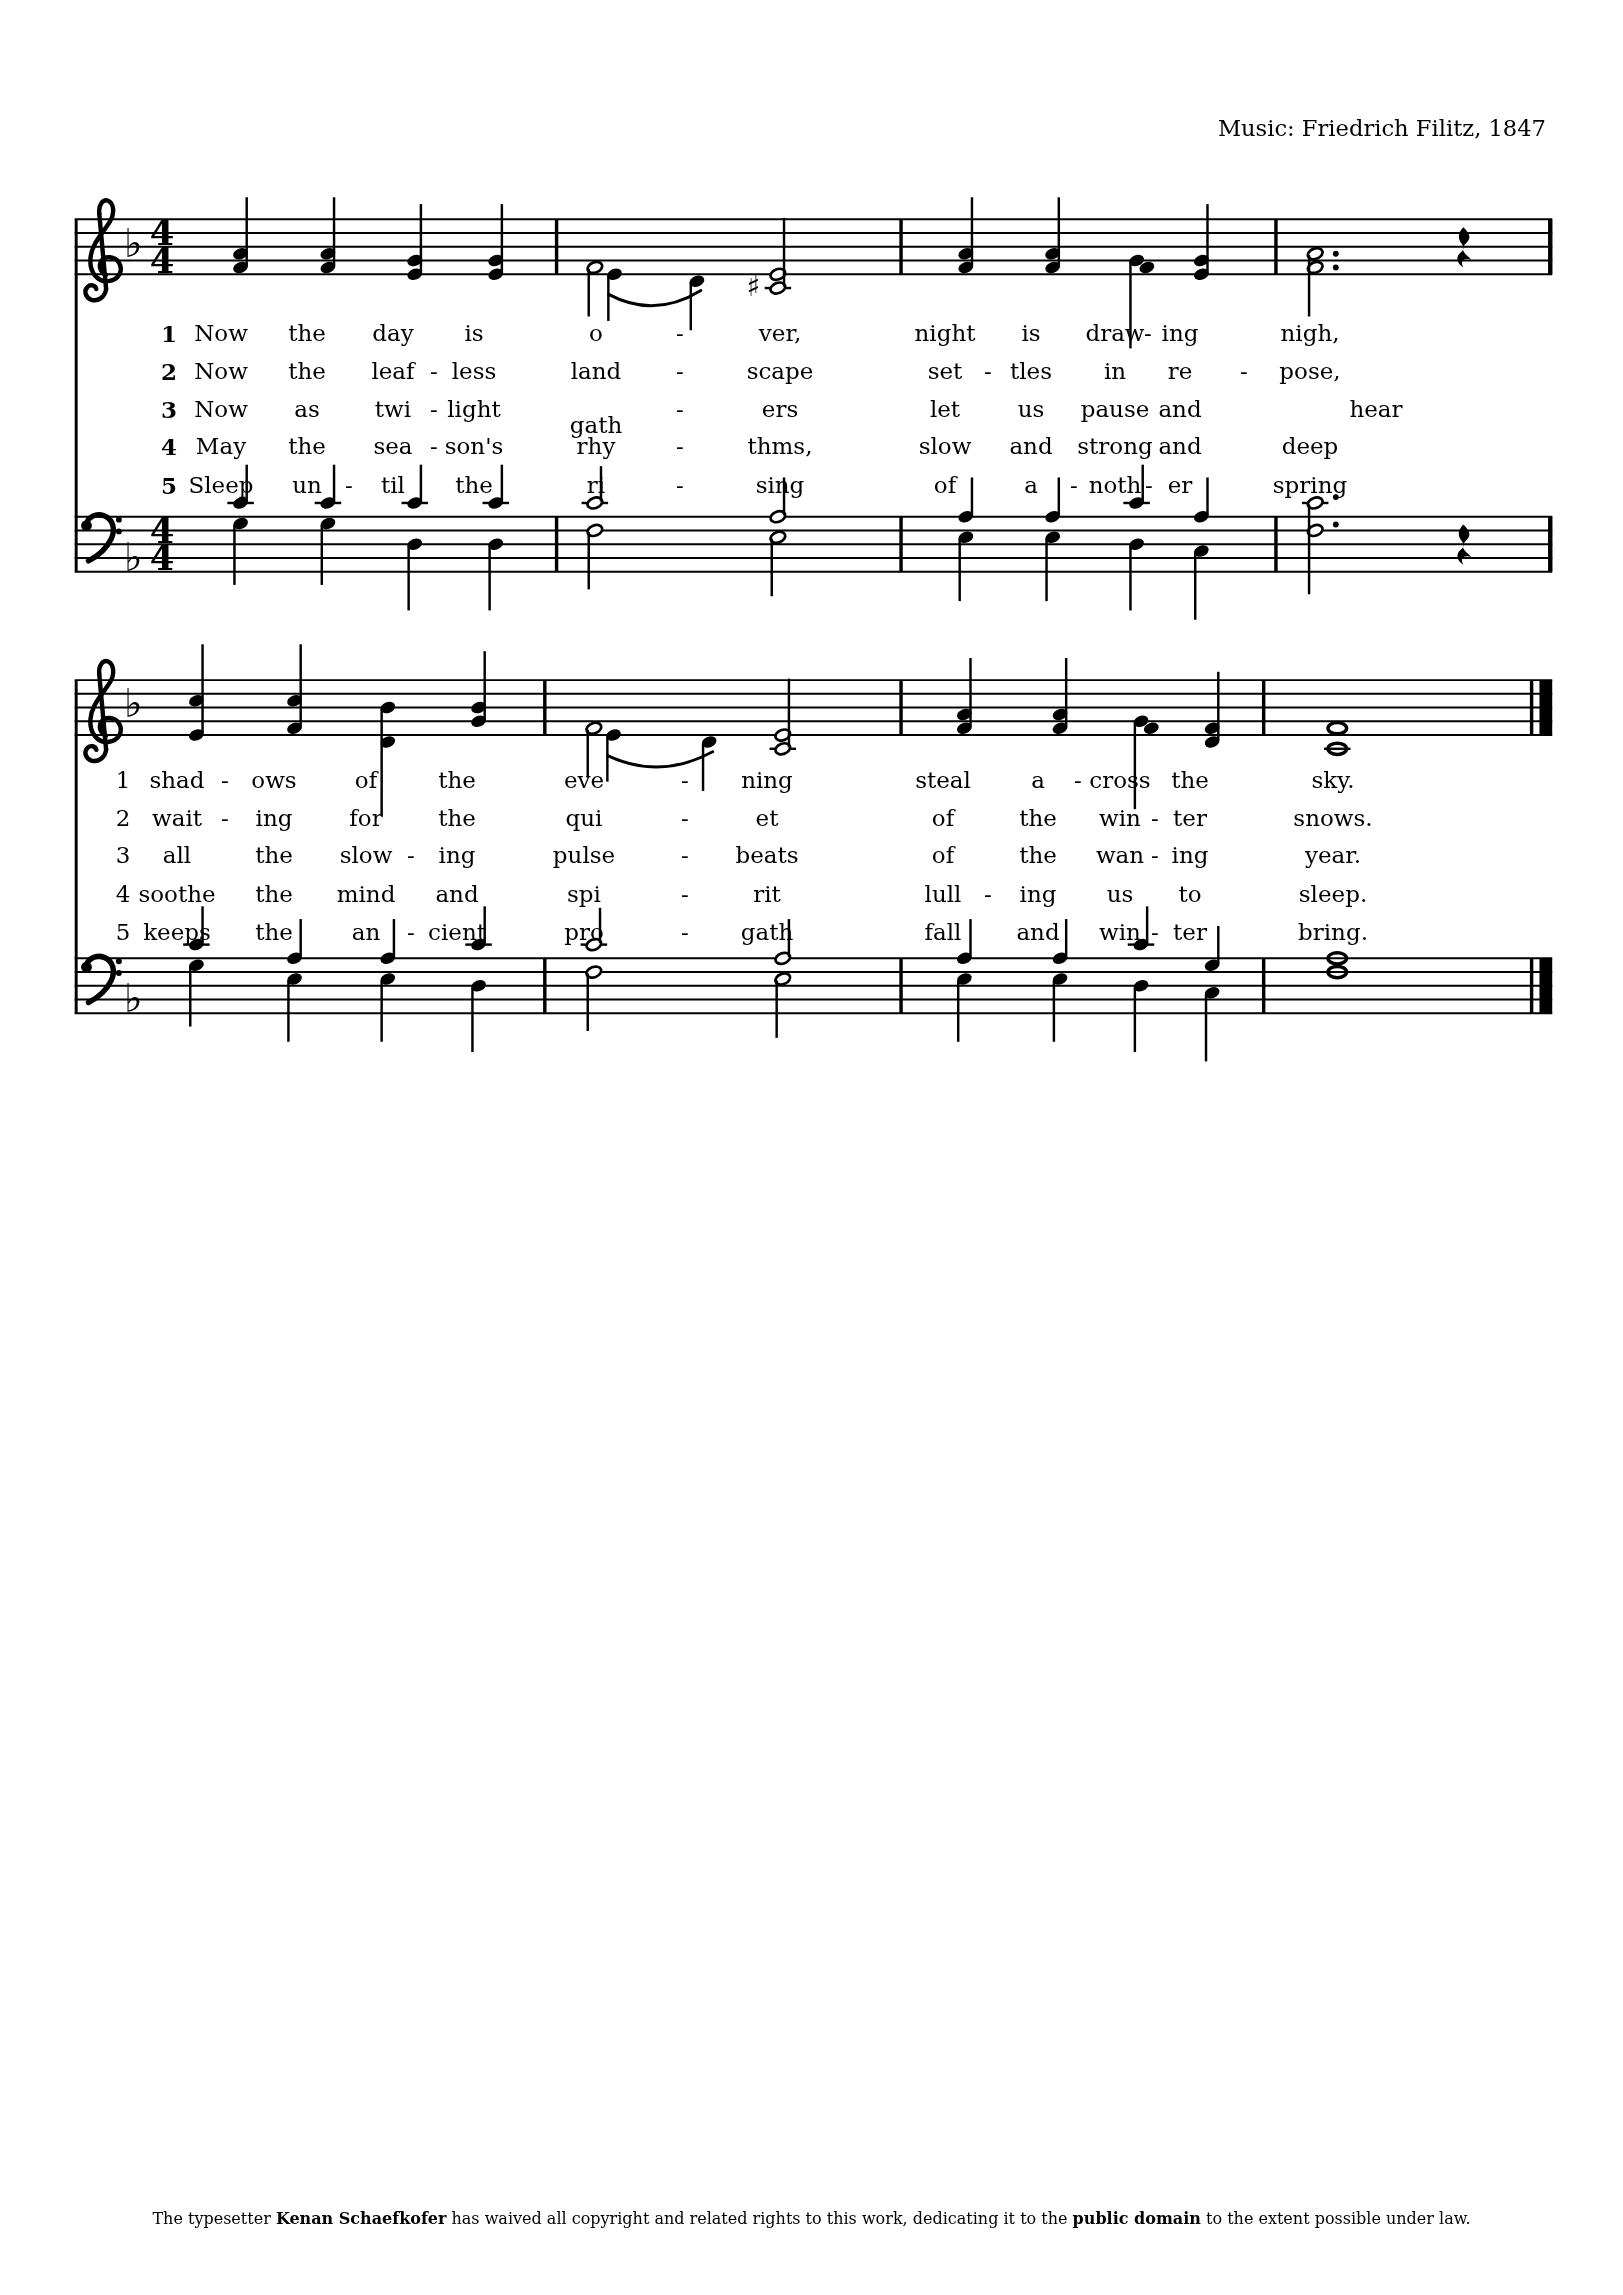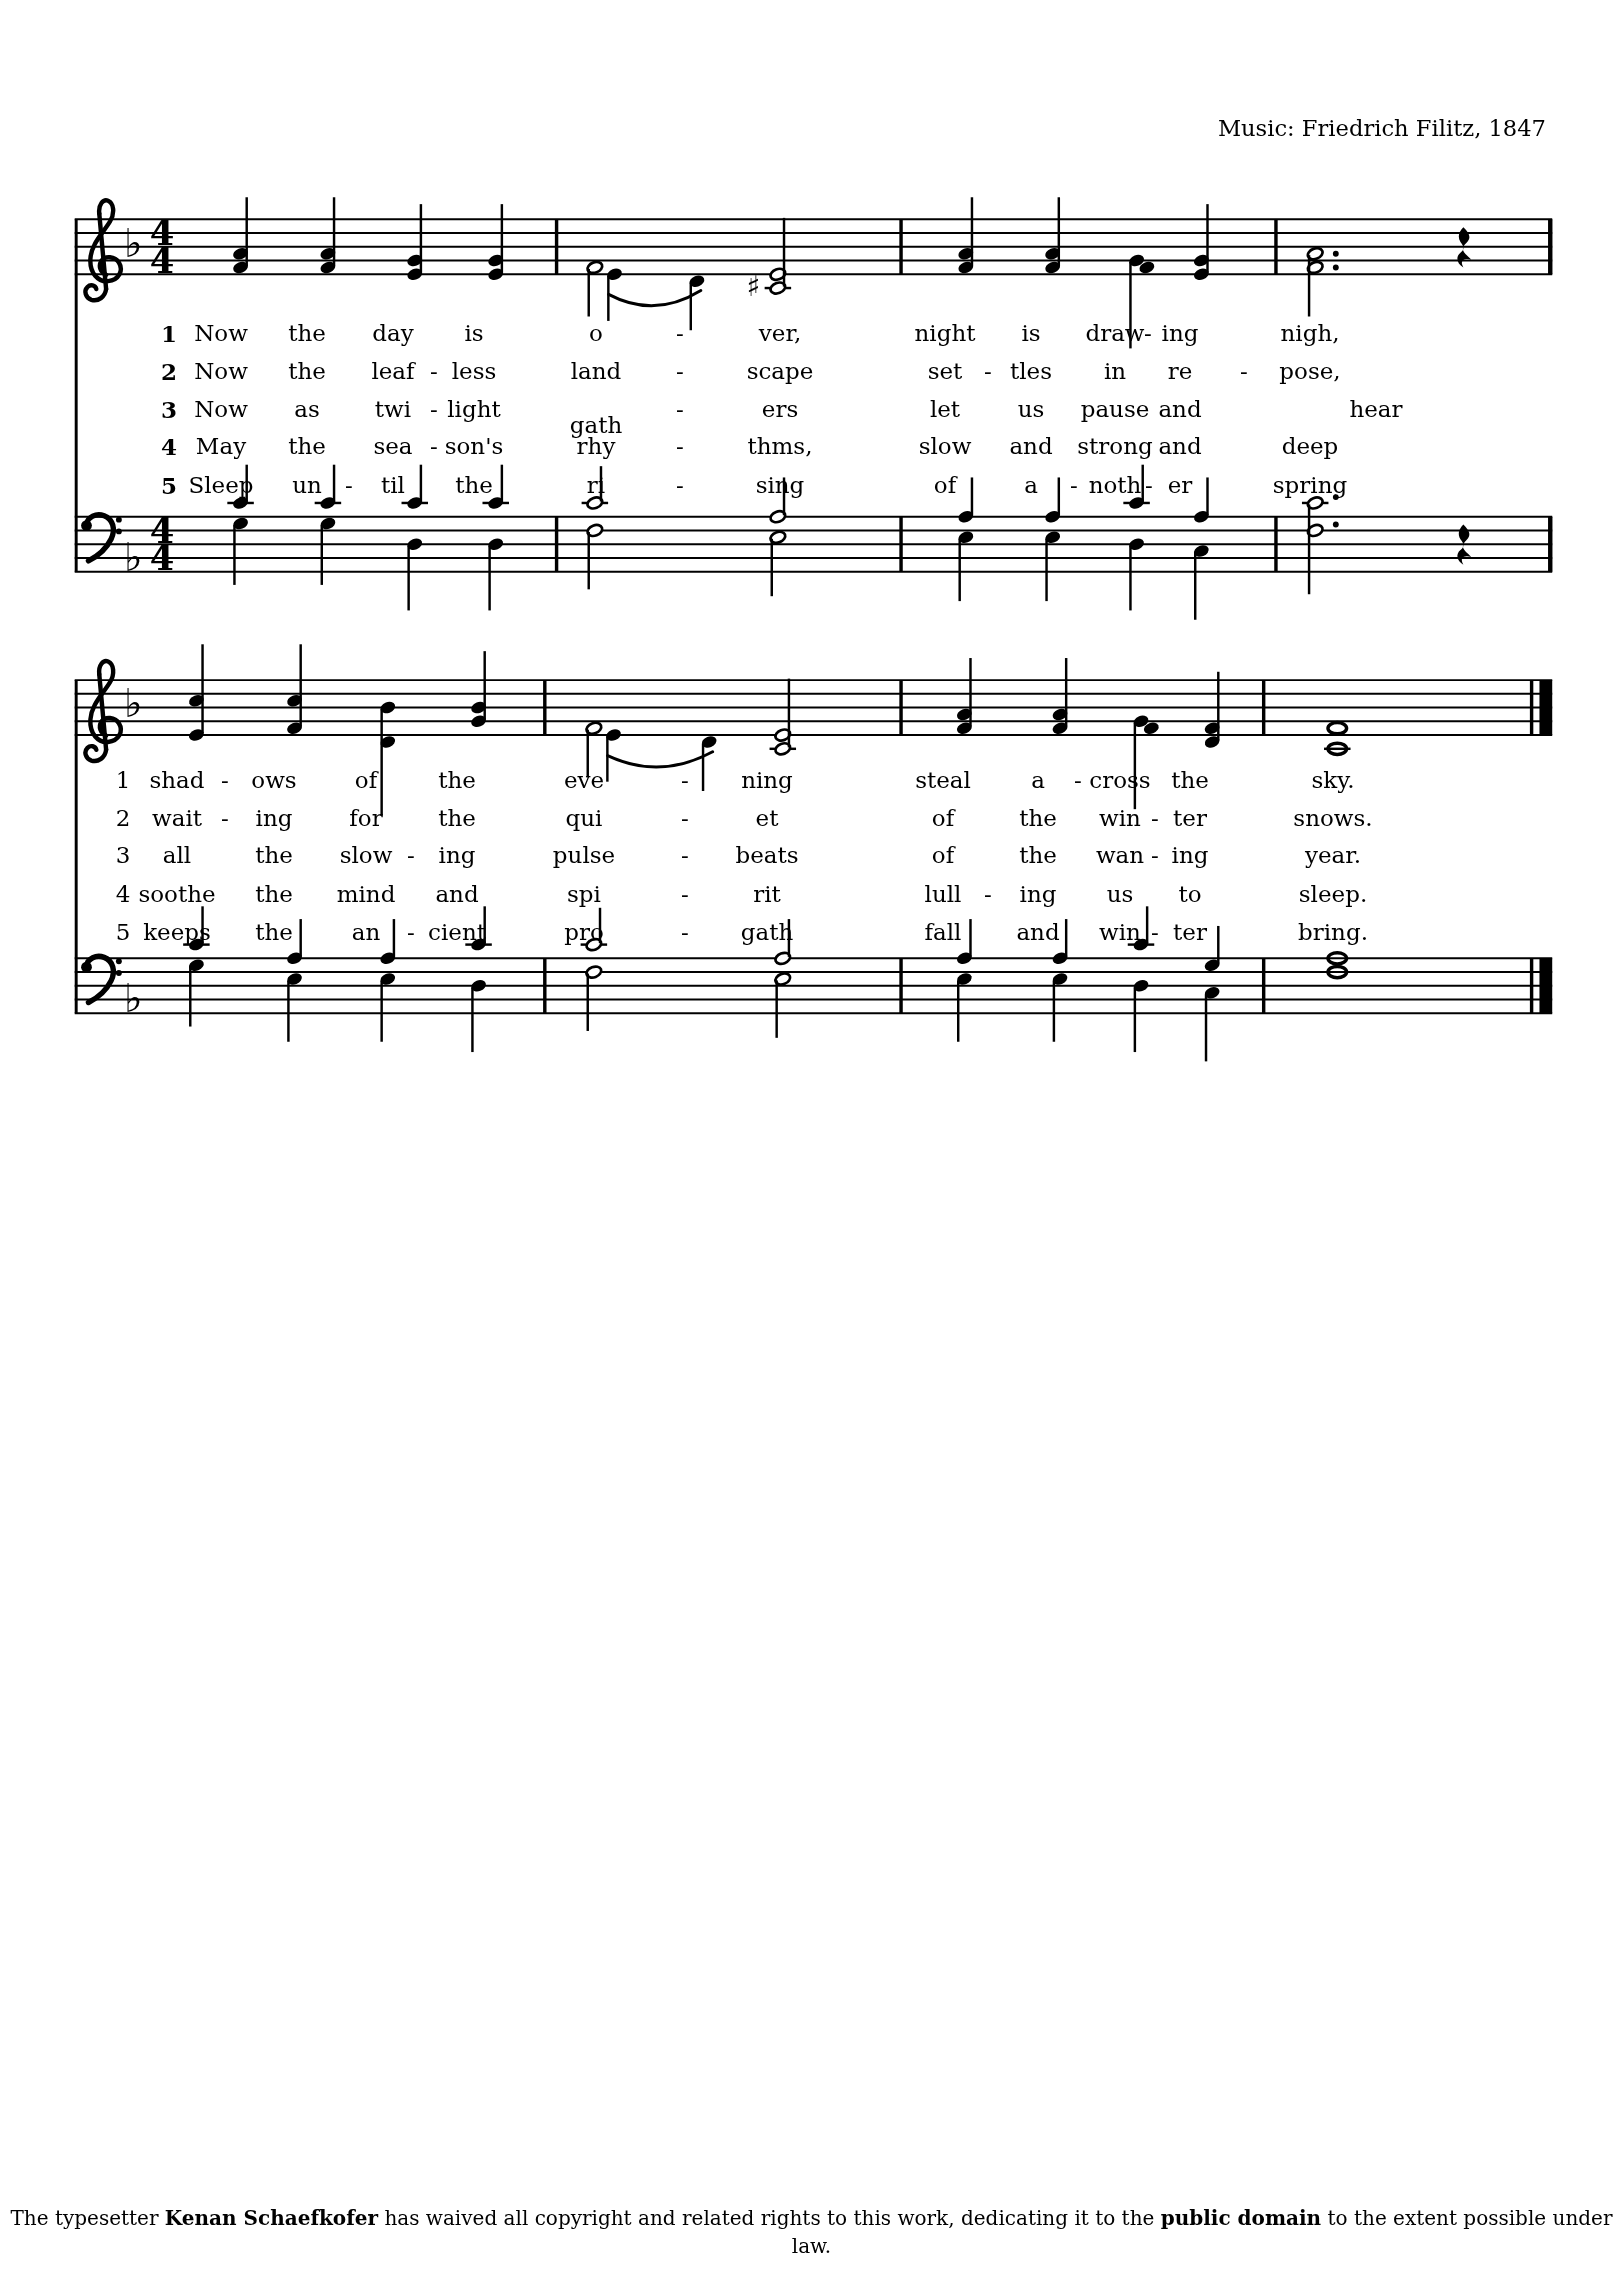--- a/index.html
+++ b/index.html
@@ -7,21 +7,21 @@
         font-family:"DejaVu Serif", serif;color:#000;}
   .title{position:absolute;top:38px;left:0;width:100%;text-align:center;
          font-size:51px;font-weight:bold;letter-spacing:0.5px;}
   .hdr-left{position:absolute;left:78px;top:115px;font-size:22.6px;line-height:24.5px;white-space:nowrap;}
   .hdr-left .l3{letter-spacing:0px;}
   .hdr-right{position:absolute;right:77px;top:115px;font-size:22.6px;white-space:nowrap;}
   #score{position:absolute;left:0;top:0;}
   .syl{position:absolute;transform:translateX(-50%);font-size:23px;line-height:27.5px;white-space:nowrap;}
   .syl.numb{font-weight:bold;}
   .footer{position:absolute;left:0;width:100%;top:2205px;text-align:center;
-          font-size:20px;line-height:27.5px;}
+          font-size:16px;line-height:27.5px;}
   .footer b{font-weight:bold;}
 </style>
 </head>
 <body>
 
 <div class="page">
   <svg id="score" width="1623" height="2295" viewBox="0 0 3307 4677">
       <line x1="155" y1="447" x2="155" y2="1165" stroke="#000" stroke-width="6" stroke-linecap="butt"></line>
       <line x1="152" y1="447" x2="3163" y2="447" stroke="#000" stroke-width="4" stroke-linecap="butt"></line>
       <line x1="152" y1="475" x2="3163" y2="475" stroke="#000" stroke-width="4" stroke-linecap="butt"></line>

